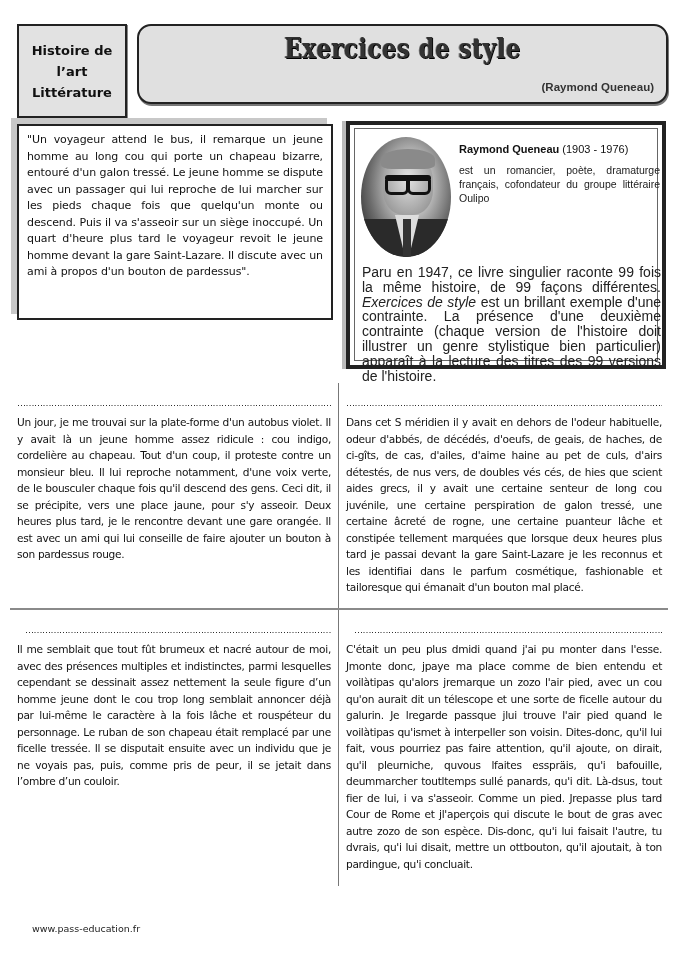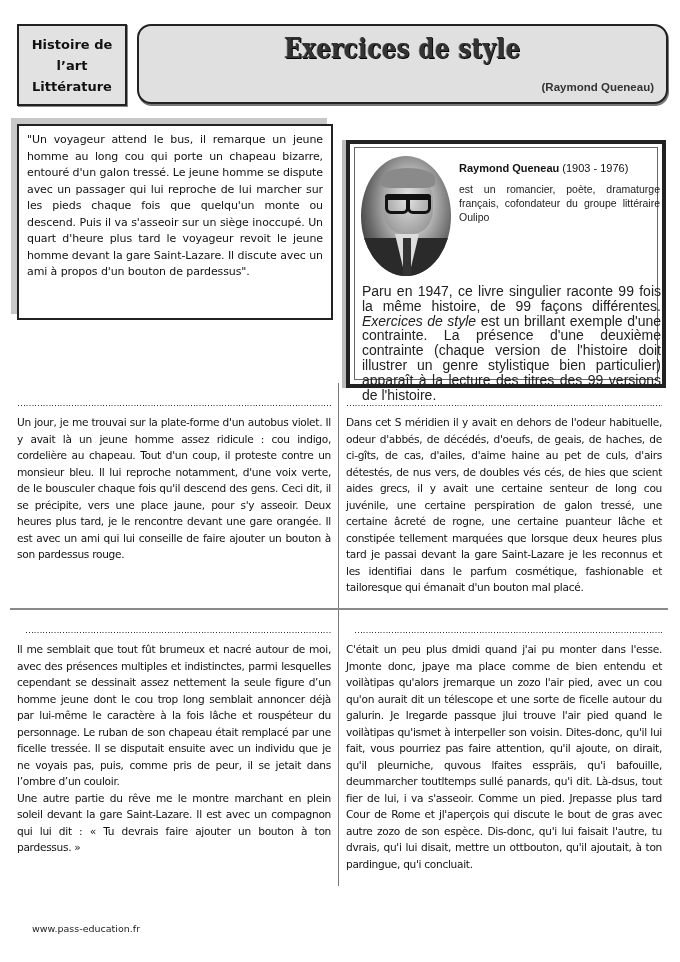--- a/index.html
+++ b/index.html
@@ -1,20 +1,20 @@
 <!DOCTYPE html>
 <html><head>
   <meta charset="utf-8">
   <style>
     * { margin: 0; padding: 0; box-sizing: border-box; }
     html, body { width: 680px; height: 962px; background: #ffffff; overflow: hidden; }
     body { position: relative; font-family: "DejaVu Sans", sans-serif; color: #111; }
 
     .subject-box {
-      position: absolute; left: 17px; top: 24px; width: 110px; height: 82px;
+      position: absolute; left: 17px; top: 24px; width: 110px; height: 94px;
       background: #e2e2e2; border: 2px solid #222;
       box-shadow: 1px 1px 0 #888;
       display: flex; align-items: center; justify-content: flex-start; text-align: center;
       font-family: "DejaVu Sans", sans-serif; font-weight: bold; font-size: 13px; line-height: 21px;
     }
     .subject-box .inner { width: 100%; }
 
     .title-box {
       position: absolute; left: 137px; top: 24px; width: 531px; height: 80px;
       background: #e0e0e0; border: 2px solid #222; border-radius: 14px;
@@ -38,21 +38,20 @@
       box-shadow: -6px -6px 0 #c8c8c8;
       padding: 6px 8px;
       font-family: "DejaVu Sans", sans-serif; font-size: 11px; line-height: 16.5px;
       text-align: justify; letter-spacing: -0.1px;
     }
 
     .bio-box {
       position: absolute; left: 346px; top: 121px; width: 320px; height: 248px;
       border: 4px solid #222; background: #fff;
       box-shadow: -4px 0 0 #bbb;
-      margin-top: 19px;
     }
     .bio-inner { position: absolute; left: 4px; top: 3px; right: 4px; bottom: 4px; border: 1px solid #666; }
     .portrait {
       position: absolute; left: 6px; top: 8px; width: 90px; height: 120px;
       border-radius: 50%;
       background: radial-gradient(ellipse at 55% 40%, #e8e8e8 0%, #bdbdbd 30%, #6a6a6a 60%, #222 90%);
       overflow: hidden;
     }
     .portrait .face {
       position: absolute; left: 22px; top: 16px; width: 50px; height: 62px; border-radius: 45% 45% 40% 40%;
@@ -166,21 +165,20 @@
 </div>
 
 <div class="cell" style="left:346px; top:399px; width:316px;">
   <span class="dots">……………………………………………………………………………………………………………</span>
   <p>Dans cet S méridien il y avait en dehors de l'odeur habituelle, odeur d'abbés, de décédés, d'oeufs, de geais, de haches, de ci-gîts, de cas, d'ailes, d'aime haine au pet de culs, d'airs détestés, de nus vers, de doubles vés cés, de hies que scient aides grecs, il y avait une certaine senteur de long cou juvénile, une certaine perspiration de galon tressé, une certaine âcreté de rogne, une certaine puanteur lâche et constipée tellement marquées que lorsque deux heures plus tard je passai devant la gare Saint-Lazare je les reconnus et les identifiai dans le parfum cosmétique, fashionable et tailoresque qui émanait d'un bouton mal placé.</p>
 </div>
 
 <div class="cell" style="left:17px; top:626px; width:314px;">
   <span class="dots" style="padding-left:8px;">…………………………………………………………………………………………………………</span>
   <p>Il me semblait que tout fût brumeux et nacré autour de moi, avec des présences multiples et indistinctes, parmi lesquelles cependant se dessinait assez nettement la seule figure d’un homme jeune dont le cou trop long semblait annoncer déjà par lui-même le caractère à la fois lâche et rouspéteur du personnage. Le ruban de son chapeau était remplacé par une ficelle tressée. Il se disputait ensuite avec un individu que je ne voyais pas, puis, comme pris de peur, il se jetait dans l’ombre d’un couloir.</p>
-  <p>Une autre partie du rêve me le montre marchant en plein soleil devant la gare Saint-Lazare. Il est avec un compagnon qui lui dit : « Tu devrais faire ajouter un bouton à ton pardessus. »</p>
 </div>
 
 <div class="cell" style="left:346px; top:626px; width:316px;">
   <span class="dots" style="padding-left:8px;">…………………………………………………………………………………………………………</span>
   <p>C'était un peu plus dmidi quand j'ai pu monter dans l'esse. Jmonte donc, jpaye ma place comme de bien entendu et voilàtipas qu'alors jremarque un zozo l'air pied, avec un cou qu'on aurait dit un télescope et une sorte de ficelle autour du galurin. Je lregarde passque jlui trouve l'air pied quand le voilàtipas qu'ismet à interpeller son voisin. Dites-donc, qu'il lui fait, vous pourriez pas faire attention, qu'il ajoute, on dirait, qu'il pleurniche, quvous lfaites esspräis, qu'i bafouille, deummarcher toutltemps sullé panards, qu'i dit. Là-dsus, tout fier de lui, i va s'asseoir. Comme un pied. Jrepasse plus tard Cour de Rome et jl'aperçois qui discute le bout de gras avec autre zozo de son espèce. Dis-donc, qu'i lui faisait l'autre, tu dvrais, qu'i lui disait, mettre un ottbouton, qu'il ajoutait, à ton pardingue, qu'i concluait.</p>
 </div>
 
 <div class="footer">www.pass-education.fr</div>
 
 </body></html>

